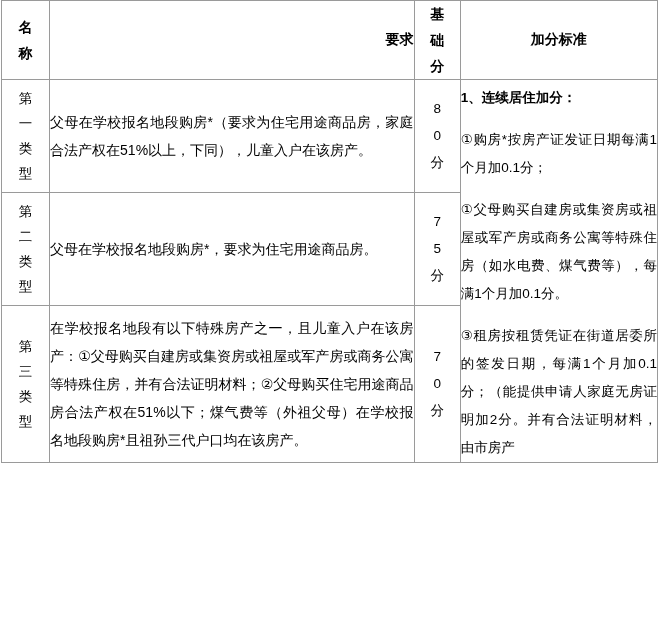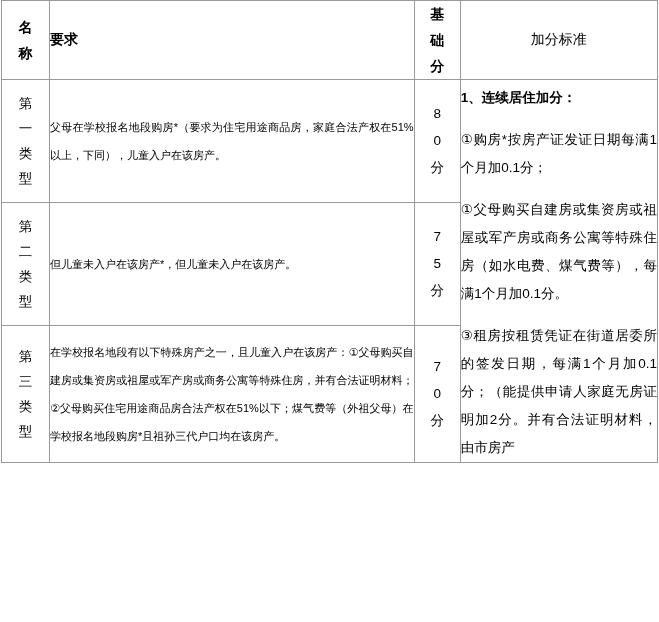--- a/index.html
+++ b/index.html
@@ -44,42 +44,42 @@
     font-weight: bold;
     font-size: 14px;
     line-height: 26px;
     letter-spacing: 0px;
     padding: 6px 12px;
   }
   .hdr-name span, .hdr-base span {
     display: block;
   }
   .hdr-mid {
-    text-align: left;
+    text-align: right;
     font-weight: bold;
     font-size: 14px;
   }
   .hdr-rule {
     text-align: center;
-    font-weight: normal;
+    font-weight: bold;
     font-size: 14px;
   }
 
   
   .type-cell {
     text-align: center;
     font-size: 13.5px;
     line-height: 25px;
     padding: 4px 14px;
   }
   .type-cell span { display: block; }
 
   
   .req-cell {
-    font-size: 11px;
+    font-size: 14px;
     line-height: 28px;
     padding: 10px 14px;
     text-align: justify;
     text-justify: inter-ideograph;
   }
 
   
   .base-cell {
     text-align: center;
     font-size: 13.5px;
@@ -152,21 +152,21 @@
         </td>
       </tr>
 
       <tr>
         <td class="type-cell">
           <span>第</span>
           <span>二</span>
           <span>类</span>
           <span>型</span>
         </td>
-        <td class="req-cell">但儿童未入户在该房产*，但儿童未入户在该房产。</td>
+        <td class="req-cell">父母在学校报名地段购房*，要求为住宅用途商品房。</td>
         <td class="base-cell">
           <span>7</span>
           <span>5</span>
           <span>分</span>
         </td>
       </tr>
 
       <tr>
         <td class="type-cell">
           <span>第</span>

